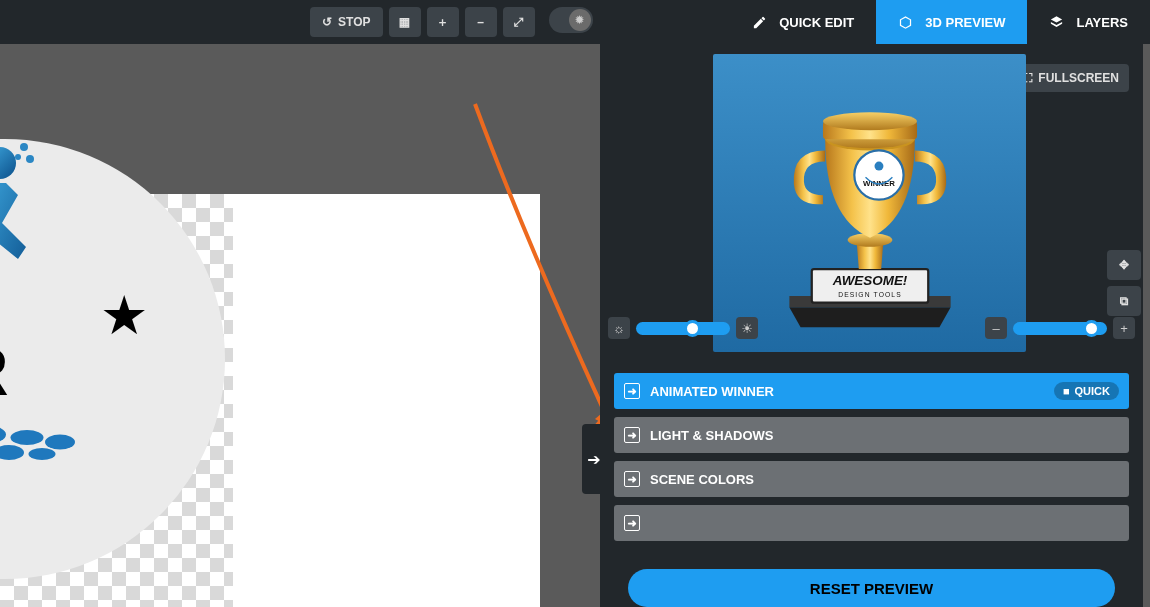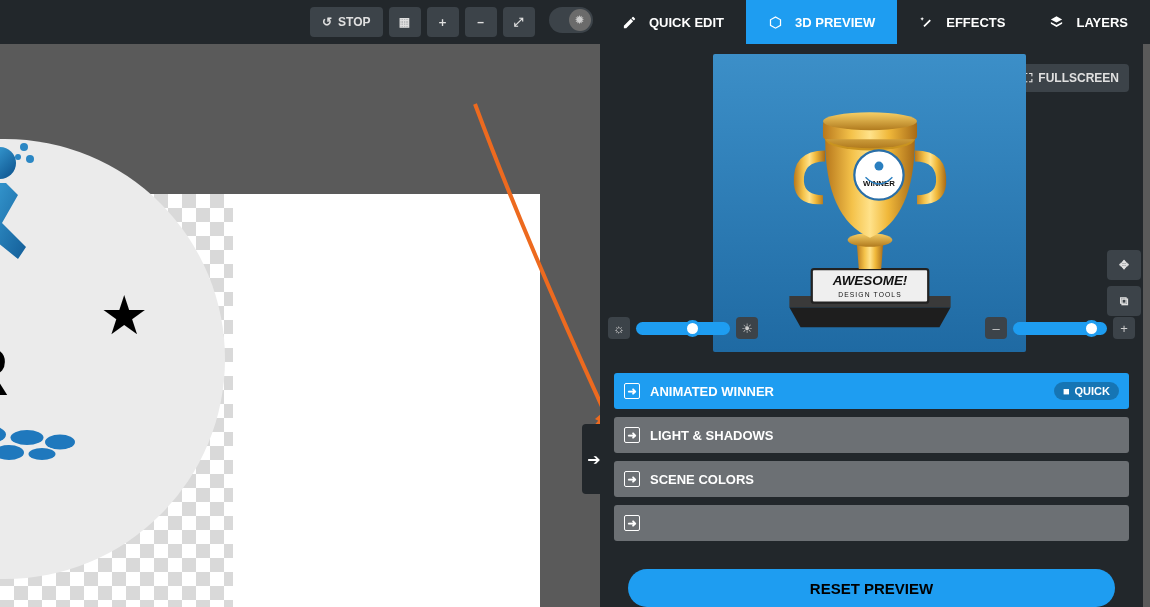--- a/index.html
+++ b/index.html
@@ -101,26 +101,20 @@
       <span>QUICK EDIT</span>
     </div>
     <div class="tab active">
       <svg viewBox="0 0 24 24">
           <path d="M12 2l9 5v10l-9 5-9-5V7l9-5zm0 2.3L5 8v8l7 3.9L19 16V8l-7-3.7z"></path>
         </svg>
       <span>3D PREVIEW</span>
     </div>
     <div class="tab">
       <svg viewBox="0 0 24 24">
-          <path d="M7 17l10-10 2 2L9 19l-2-2zM5 3l1 2 2 1-2 1-1 2-1-2-2-1 2-1 1-2z"></path>
-        </svg>
-      <span>EFFECTS</span>
-    </div>
-    <div class="tab">
-      <svg viewBox="0 0 24 24">
           <path d="M12 2l9 5-9 5-9-5 9-5zm-9 9l9 5 9-5v3l-9 5-9-5v-3z"></path>
         </svg>
       <span>LAYERS</span>
     </div>
   </div>
 </div>
 
 <div class="content">
 
   <div class="canvas-wrap">

